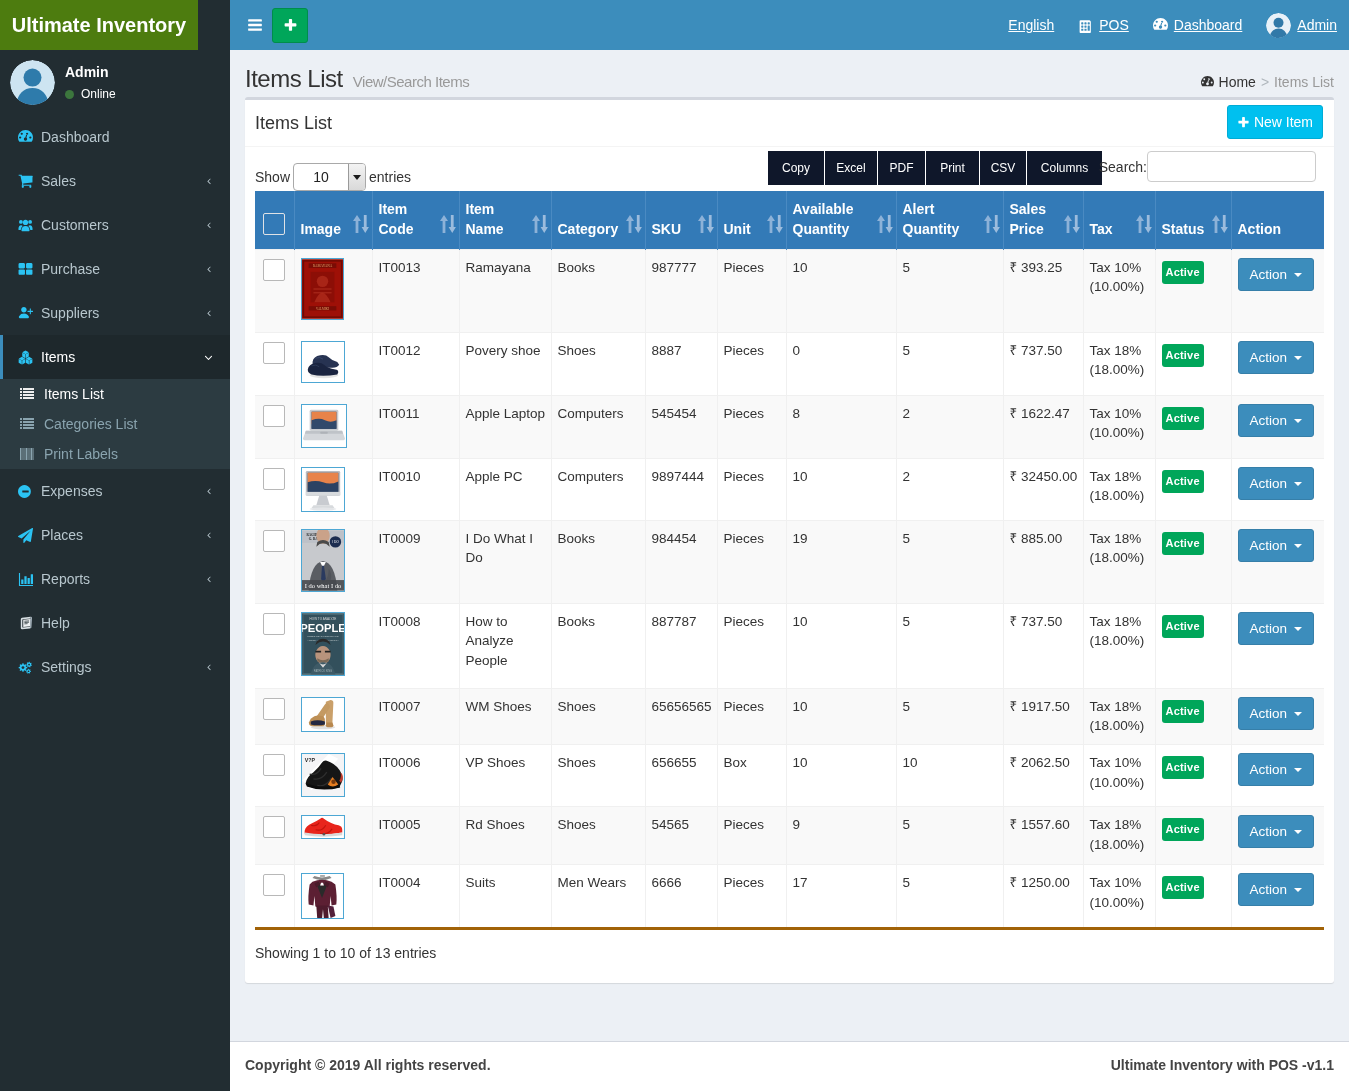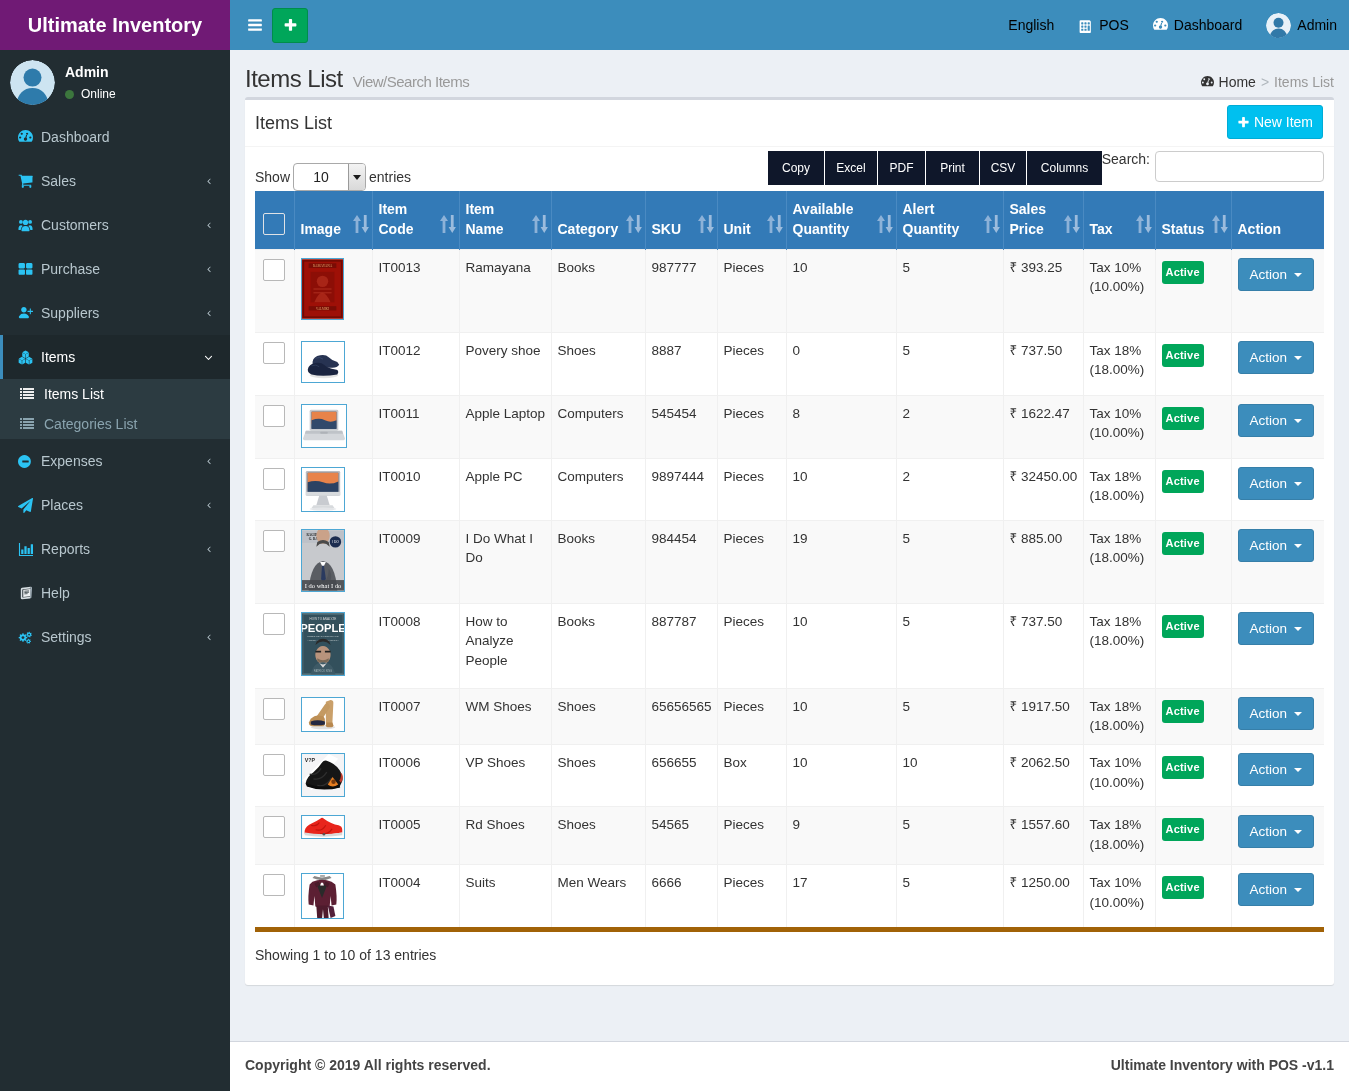--- a/index.html
+++ b/index.html
@@ -1,22 +1,22 @@
 <!DOCTYPE html>
 <html><head><meta charset="utf-8"><title>Items List</title>
 <style>
 * { margin:0; padding:0; box-sizing:border-box; }
 html,body { width:1349px; height:1091px; overflow:hidden; }
 body { font-family:"Liberation Sans", sans-serif; font-size:14px; color:#333; background:#ecf0f5; position:relative; }
 .main-header { position:absolute; top:0; left:0; right:0; height:50px; z-index:10; }
-.logo { position:absolute; left:0; top:0; width:230px; height:50px; background:#701a75; color:#fff; font-size:20px; font-weight:700; text-align:center; line-height:50px; }
+.logo { position:absolute; left:0; top:0; width:198px; height:50px; background:#4d7c0f; color:#fff; font-size:20px; font-weight:700; text-align:center; line-height:50px; }
 .navbar { position:absolute; left:230px; right:0; top:0; height:50px; background:#3c8dbc; }
 .sidebar-toggle { position:absolute; left:3px; top:0; width:44px; height:50px; display:flex; align-items:center; justify-content:center; }
 .btn-new-nav { position:absolute; left:42px; top:8px; width:36px; height:35px; background:#00a65a; border:1px solid #008d4c; border-radius:3px; display:flex; align-items:center; justify-content:center; }
-.nav-right { position:absolute; right:0; top:0; height:50px; display:flex; align-items:center; color:#000000; }
+.nav-right { position:absolute; right:0; top:0; height:50px; display:flex; align-items:center; color:#ffffff;text-decoration:underline; }
 .nav-right .nav-item { padding:0 12px; height:50px; display:flex; align-items:center; gap:6px; font-size:14px; }
 .nav-avatar { width:25px; height:25px; border-radius:50%; overflow:hidden; display:inline-flex; }
 .main-sidebar { position:absolute; top:0; left:0; width:230px; height:1091px; background:#222d32; padding-top:50px; z-index:5; }
 .user-panel { padding:10px; display:flex; }
 .user-panel .avatar { width:45px; height:45px; border-radius:50%; overflow:hidden; flex:none; }
 .user-panel .info { padding-left:10px; padding-top:4px; color:#fff; }
 .user-panel .info .name { font-weight:700; font-size:14px; }
 .user-panel .info .status { font-size:12px; margin-top:7px; display:flex; align-items:center; color:#fff; }
 .user-panel .dot { width:9px; height:9px; border-radius:50%; background:#3c763d; display:inline-block; margin-right:7px; }
 .sidebar-menu { list-style:none; margin-top:0; }
@@ -41,33 +41,33 @@
 .btn-newitem { position:absolute; right:11px; top:5px; background:#00c0ef; border:1px solid #00acd6; color:#fff; font-size:14px; height:34px; padding:0 9px; border-radius:3px; display:inline-flex; align-items:center; gap:4px; }
 .box-body { padding:10px; }
 .dt-controls { position:relative; height:34px; }
 .dt-length { position:absolute; left:0; top:6px; display:flex; align-items:center; gap:3px; font-size:14px; color:#333; }
 .sel { display:inline-flex; width:73px; height:28px; border:1px solid #a9a9a9; border-radius:4px; overflow:hidden; background:#fff; align-items:center; }
 .selv { flex:1; text-align:center; font-size:14px; color:#222; }
 .selbtn { width:17px; height:28px; background:linear-gradient(#f4f4f4,#d8d8d8); border-left:1px solid #9a9a9a; display:flex; align-items:center; justify-content:center; }
 .seltri { width:0; height:0; border-top:5px solid #1a1a1a; border-left:4px solid transparent; border-right:4px solid transparent; }
 .dt-buttons { position:absolute; left:513px; top:-6px; display:flex; }
 .dt-btn { background:#0f172a; color:#fff; height:34px; line-height:34px; font-size:12px; text-align:center; border-right:1px solid #fff; }
-.dt-search { position:absolute; right:0; top:-6px; display:flex; align-items:flex-start; gap:5px; }
+.dt-search { position:absolute; right:8px; top:-6px; display:flex; align-items:center; }
 .dt-search label { font-size:14px; color:#333; }
 .dt-search input { width:169px; height:31px; border:1px solid #ccc; border-radius:4px; outline:none; padding:0 8px; font-size:14px; }
 table.items { border-collapse:collapse; width:1069px; table-layout:fixed; font-size:13.5px; }
 table.items th { background:#337ab7; color:#fff; font-weight:700; font-size:14px; text-align:left; vertical-align:bottom; padding:8px 6px 9px; border-right:1px solid #4a8ac2; position:relative; line-height:1.45; }
 table.items th:last-child { border-right:none; }
 table.items th .sort { position:absolute; right:3px; bottom:9px; }
 table.items td { border-top:1px solid #f0f0f0; border-right:1px solid #f0f0f0; padding:8px 6px; vertical-align:top; color:#333; line-height:1.46; }
 table.items td:last-child { border-right:none; }
 table.items td.nw { white-space:nowrap; }
 table.items tr.odd td { background:#f9f9f9; }
 table.items tr.even td { background:#fff; }
-table.items tbody tr:last-child td { border-bottom:5px solid #a16207; }
+table.items tbody tr:last-child td { border-bottom:3px solid #a16207; }
 .hcheck { display:inline-block; width:22px; height:22px; background:transparent; border:1px solid #dfe2e6; border-radius:2px; vertical-align:middle; margin-left:2px; margin-bottom:5px; }
 .cbox { width:22px; height:22px; border:1px solid #b8b8b8; background:#fff; border-radius:2px; margin-left:2px; margin-top:1px; }
 .thumb { border:1px solid #4da7d4; display:block; }
 .badge-active { display:inline-block; background:#00a65a; color:#fff; font-size:11px; font-weight:700; padding:3px 4px 4px; border-radius:3px; margin-top:3px; letter-spacing:0.2px; }
 .btn-action { display:inline-block; background:#3c8dbc; border:1px solid #367fa9; color:#fff; font-size:13.5px; height:33px; line-height:31px; padding:0 11px; border-radius:3px; white-space:nowrap; }
 .caret { display:inline-block; width:0; height:0; border-top:4px solid #fff; border-left:4px solid transparent; border-right:4px solid transparent; margin-left:3px; vertical-align:middle; }
 .dt-info { font-size:14px; color:#333; margin-top:15px; }
 .dt-paginate { display:flex; justify-content:flex-end; margin-top:6px; }
 .dt-paginate a { border:1px solid #ddd; height:33px; line-height:31px; padding:0 11px; font-size:14px; color:#337ab7; background:#fff; margin-left:-1px; }
 .dt-paginate a.pg-prev { color:#777; border-radius:3px 0 0 3px; }
@@ -182,20 +182,27 @@
                 <path fill="#eee" d="M256 1312v192q0 13-9.5 22.5T224 1536H32q-13 0-22.5-9.5T0 1504v-192q0-13 9.5-22.5T32 1280h192q13 0 22.5 9.5t9.5 22.5zm0-384v192q0 13-9.5 22.5T224 1152H32q-13 0-22.5-9.5T0 1120V928q0-13 9.5-22.5T32 896h192q13 0 22.5 9.5T256 928zm0-384v192q0 13-9.5 22.5T224 768H32q-13 0-22.5-9.5T0 736V544q0-13 9.5-22.5T32 512h192q13 0 22.5 9.5T256 544zm1536 768v192q0 13-9.5 22.5t-22.5 9.5H416q-13 0-22.5-9.5t-9.5-22.5v-192q0-13 9.5-22.5t22.5-9.5h1344q13 0 22.5 9.5t9.5 22.5zm-1536-1152v192q0 13-9.5 22.5T224 384H32q-13 0-22.5-9.5T0 352V160q0-13 9.5-22.5T32 128h192q13 0 22.5 9.5t9.5 22.5zm1536 768v192q0 13-9.5 22.5t-22.5 9.5H416q-13 0-22.5-9.5t-9.5-22.5V928q0-13 9.5-22.5T416 896h1344q13 0 22.5 9.5t9.5 22.5zm0-384v192q0 13-9.5 22.5T1760 768H416q-13 0-22.5-9.5T384 736V544q0-13 9.5-22.5T416 512h1344q13 0 22.5 9.5t9.5 22.5zm0-384v192q0 13-9.5 22.5T1760 384H416q-13 0-22.5-9.5T384 352V160q0-13 9.5-22.5T416 128h1344q13 0 22.5 9.5t9.5 22.5z"></path>
               </svg>
             </span>Items List</a>
         </li>
 <li>
           <a><span class="micon">
               <svg width="14" height="14" viewBox="0 0 1792 1792" style="">
                 <path fill="#8aa4af" d="M256 1312v192q0 13-9.5 22.5T224 1536H32q-13 0-22.5-9.5T0 1504v-192q0-13 9.5-22.5T32 1280h192q13 0 22.5 9.5t9.5 22.5zm0-384v192q0 13-9.5 22.5T224 1152H32q-13 0-22.5-9.5T0 1120V928q0-13 9.5-22.5T32 896h192q13 0 22.5 9.5T256 928zm0-384v192q0 13-9.5 22.5T224 768H32q-13 0-22.5-9.5T0 736V544q0-13 9.5-22.5T32 512h192q13 0 22.5 9.5T256 544zm1536 768v192q0 13-9.5 22.5t-22.5 9.5H416q-13 0-22.5-9.5t-9.5-22.5v-192q0-13 9.5-22.5t22.5-9.5h1344q13 0 22.5 9.5t9.5 22.5zm-1536-1152v192q0 13-9.5 22.5T224 384H32q-13 0-22.5-9.5T0 352V160q0-13 9.5-22.5T32 128h192q13 0 22.5 9.5t9.5 22.5zm1536 768v192q0 13-9.5 22.5t-22.5 9.5H416q-13 0-22.5-9.5t-9.5-22.5V928q0-13 9.5-22.5T416 896h1344q13 0 22.5 9.5t9.5 22.5zm0-384v192q0 13-9.5 22.5T1760 768H416q-13 0-22.5-9.5T384 736V544q0-13 9.5-22.5T416 512h1344q13 0 22.5 9.5t9.5 22.5zm0-384v192q0 13-9.5 22.5T1760 384H416q-13 0-22.5-9.5T384 352V160q0-13 9.5-22.5T416 128h1344q13 0 22.5 9.5t9.5 22.5z"></path>
               </svg>
             </span>Categories List</a>
+        </li>
+<li>
+          <a><span class="micon">
+              <svg width="14" height="14" viewBox="0 0 1792 1792" style="">
+                <path fill="#8aa4af" d="M0 128h128v1536H0V128zm192 0h64v1536h-64V128zm128 0h128v1536H320V128zm192 0h64v1536h-64V128zm128 0h64v1536h-64V128zm128 0h128v1536H768V128zm192 0h64v1536h-64V128zm128 0h128v1536h-128V128zm192 0h64v1536h-64V128zm128 0h128v1536h-128V128zm192 0h64v1536h-64V128zm128 0h64v1536h-64V128z"></path>
+              </svg>
+            </span>Print Labels</a>
         </li>
 </ul>
 <li>
         <a><span class="micon">
             <svg width="15" height="15" viewBox="0 0 1792 1792" style="">
               <path fill="#2bc3f3" d="M1280 960v-128q0-26-19-45t-45-19H576q-26 0-45 19t-19 45v128q0 26 19 45t45 19h640q26 0 45-19t19-45zm256-64q0 209-103 385.5T1153.5 1561 768 1664t-385.5-103T103 1281.5 0 896t103-385.5T382.5 231 768 128t385.5 103T1433 510.5 1536 896z"></path>
             </svg>
           </span>Expenses<span class="pull-right">
             <svg width="13" height="13" viewBox="0 0 1792 1792" style="">
               <path fill="#b8c7ce" d="M1203 544q0 13-10 23L897 863l296 296q10 10 10 23t-10 23l-50 50q-10 10-23 10t-23-10L747 905q-10-10-10-23t10-23l350-350q10-10 23-10t23 10l50 50q10 10 10 23z"></path>

